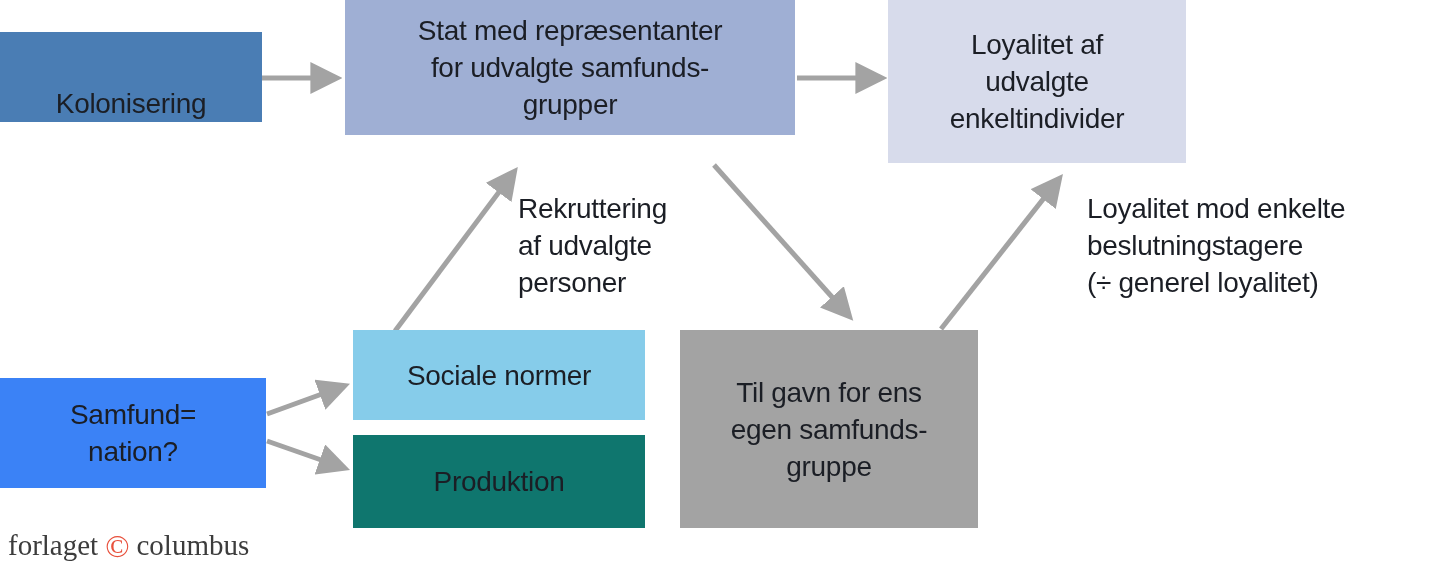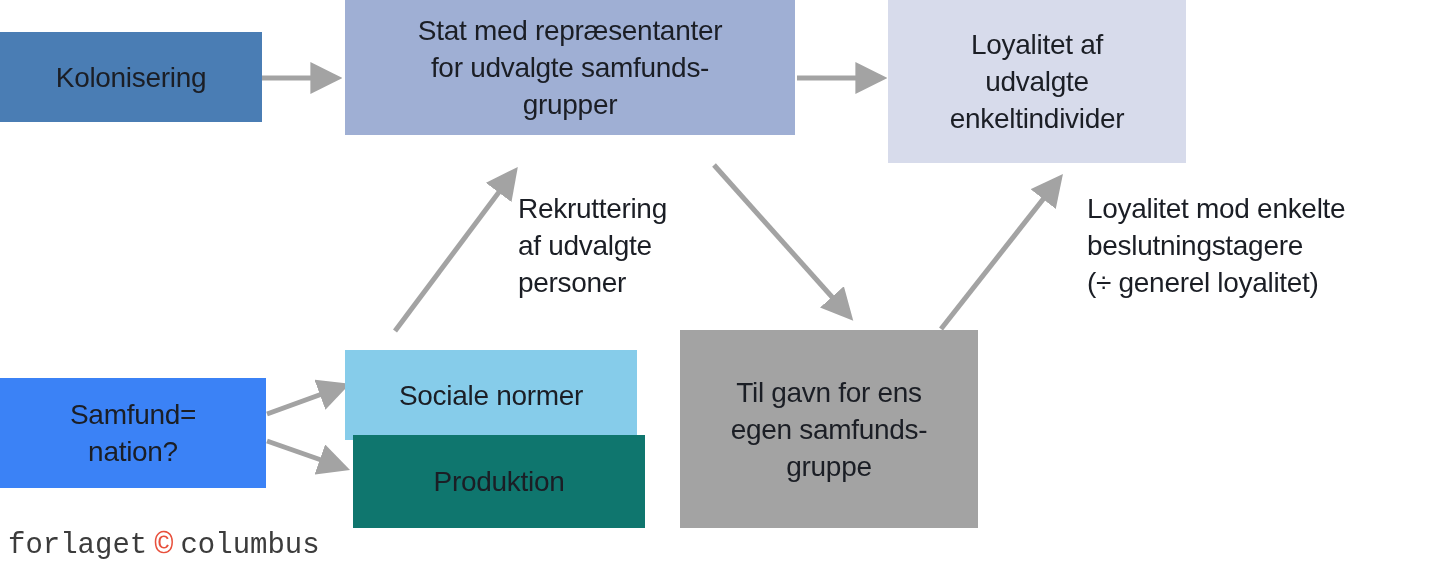--- a/index.html
+++ b/index.html
@@ -22,44 +22,44 @@
     display: flex;
     align-items: center;
     justify-content: center;
     text-align: center;
     font-size: 28px;
     line-height: 37px;
     letter-spacing: -0.3px;
     color: #1b1e25;
     white-space: pre-line;
   }
-  #n-kolonisering { left: 0;     top: 32px;  width: 262px; height: 90px;  background: #4a7db4; }
+  #n-kolonisering { left: 0;     top: 32px;  width: 262px; height: 90px;  background: #4a7db4; align-items: flex-end; }
   #n-stat         { left: 345px; top: 0;     width: 450px; height: 135px; background: #9fafd4; }
   #n-styrkelse    { left: 888px; top: 0;     width: 298px; height: 163px; background: #d7dbeb; }
   #n-samfund      { left: 0;     top: 378px; width: 266px; height: 110px; background: #3b82f6; }
-  #n-sociale      { left: 345px; top: 330px; width: 292px; height: 90px;  background: #86ccea; margin-top: 20px; }
+  #n-sociale      { left: 353px; top: 330px; width: 292px; height: 90px;  background: #86ccea; }
   #n-produktion   { left: 353px; top: 435px; width: 292px; height: 93px;  background: #0f766e; }
   #n-tilgavn      { left: 680px; top: 330px; width: 298px; height: 198px; background: #a3a3a3; }
   .edge-label {
     position: absolute;
     text-align: left;
     font-size: 28px;
     line-height: 37px;
     letter-spacing: -0.3px;
     color: #1b1e25;
     white-space: pre-line;
   }
   #l-rekruttering { left: 518px;  top: 190px; width: 210px; }
   #l-okonomisk    { left: 787px;  top: 190px; width: 160px; }
   #l-loyalitet    { left: 1087px; top: 190px; width: 300px; }
   .logo {
     position: absolute;
     left: 8px;
     top: 529px;
-    font-family: Liberation Mono, monospace;
+    font-family: Liberation Serif, serif;
     font-size: 29px;
     color: #3c3c3c;
     display: flex;
     align-items: flex-end;
   }
   .logo .copy {
     color: #e8503c;
     font-size: 32px;
     margin: 0 7px;
     line-height: 1;

